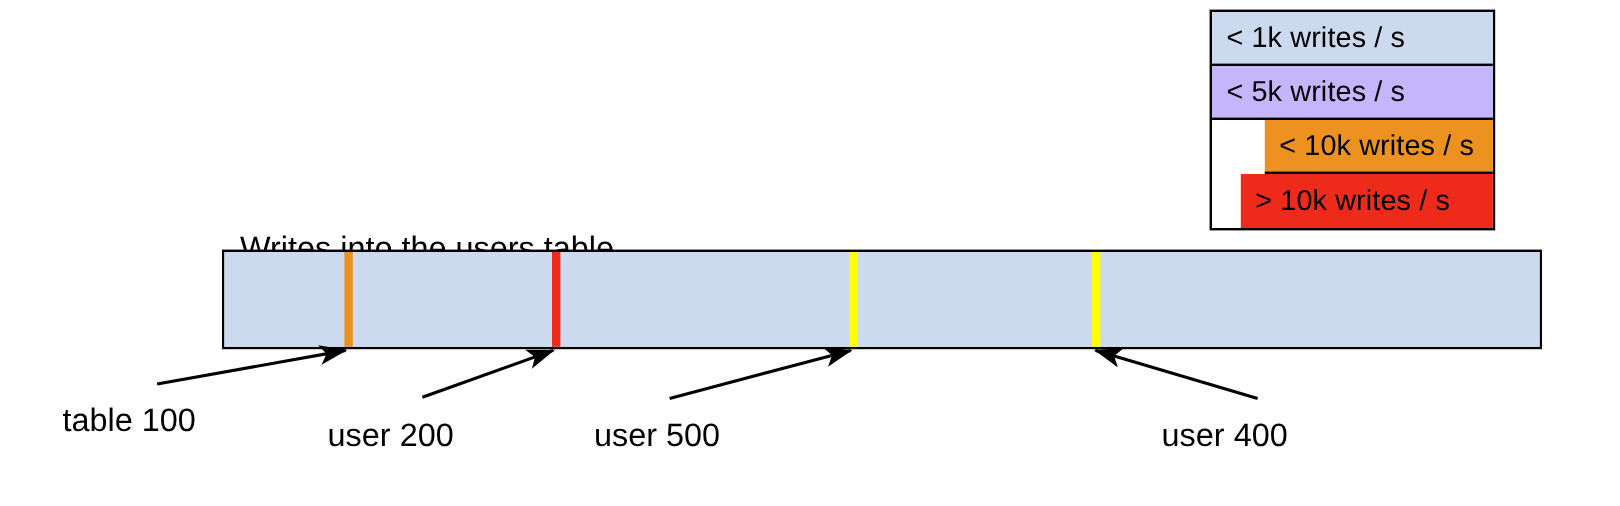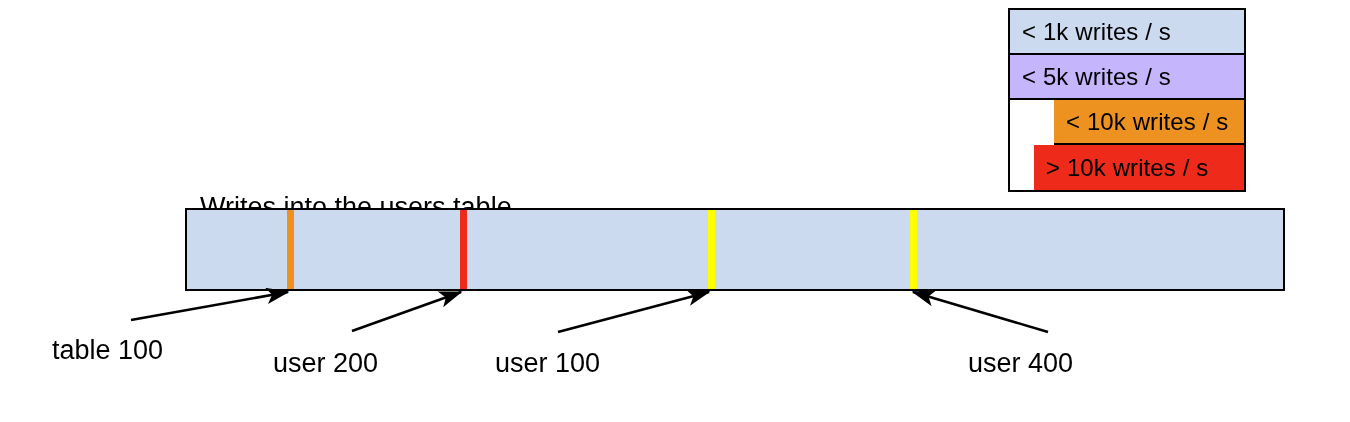--- a/index.html
+++ b/index.html
@@ -126,14 +126,14 @@
   <g id="arrow-group" stroke="#000000" stroke-width="2.6" fill="none">
       <line x1="131" y1="320" x2="288" y2="292" marker-end="url(#ah)"></line>
       <line x1="352" y1="331" x2="461" y2="292" marker-end="url(#ah)"></line>
       <line x1="558" y1="332" x2="709" y2="292" marker-end="url(#ah)"></line>
       <line x1="1048" y1="332" x2="913" y2="292" marker-end="url(#ah)"></line>
     </g>
 </svg>
 
 <div class="user-label" style="left: 52px; top: 337px;">table 100</div>
 <div class="user-label" style="left: 273px; top: 350px;">user 200</div>
-<div class="user-label" style="left: 495px; top: 350px;">user 100</div>
+<div class="user-label" style="left: 495px; top: 350px;">user 500</div>
 <div class="user-label" style="left: 968px; top: 350px;">user 400</div>
 
 </body></html>

